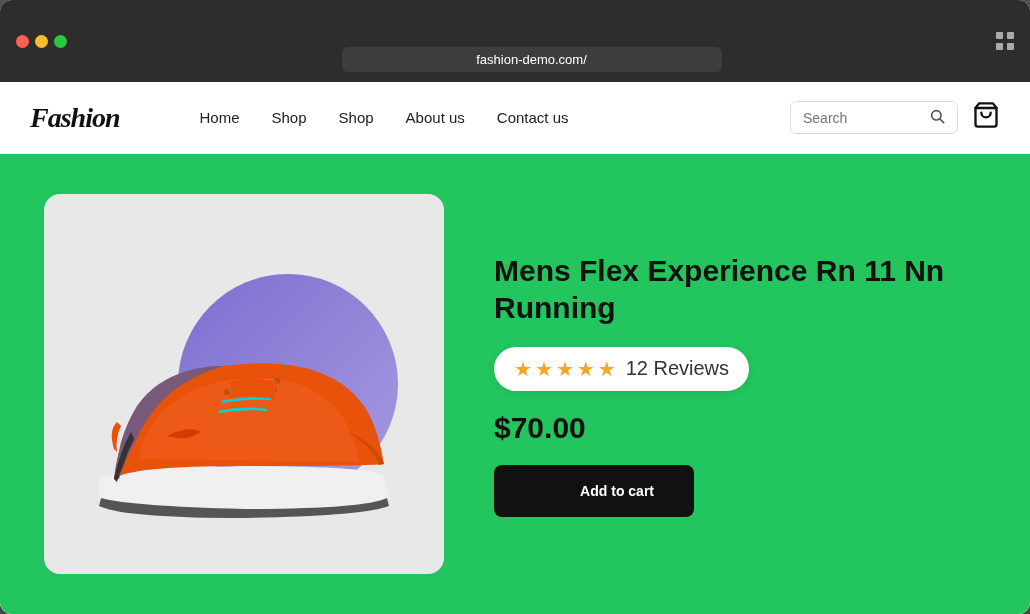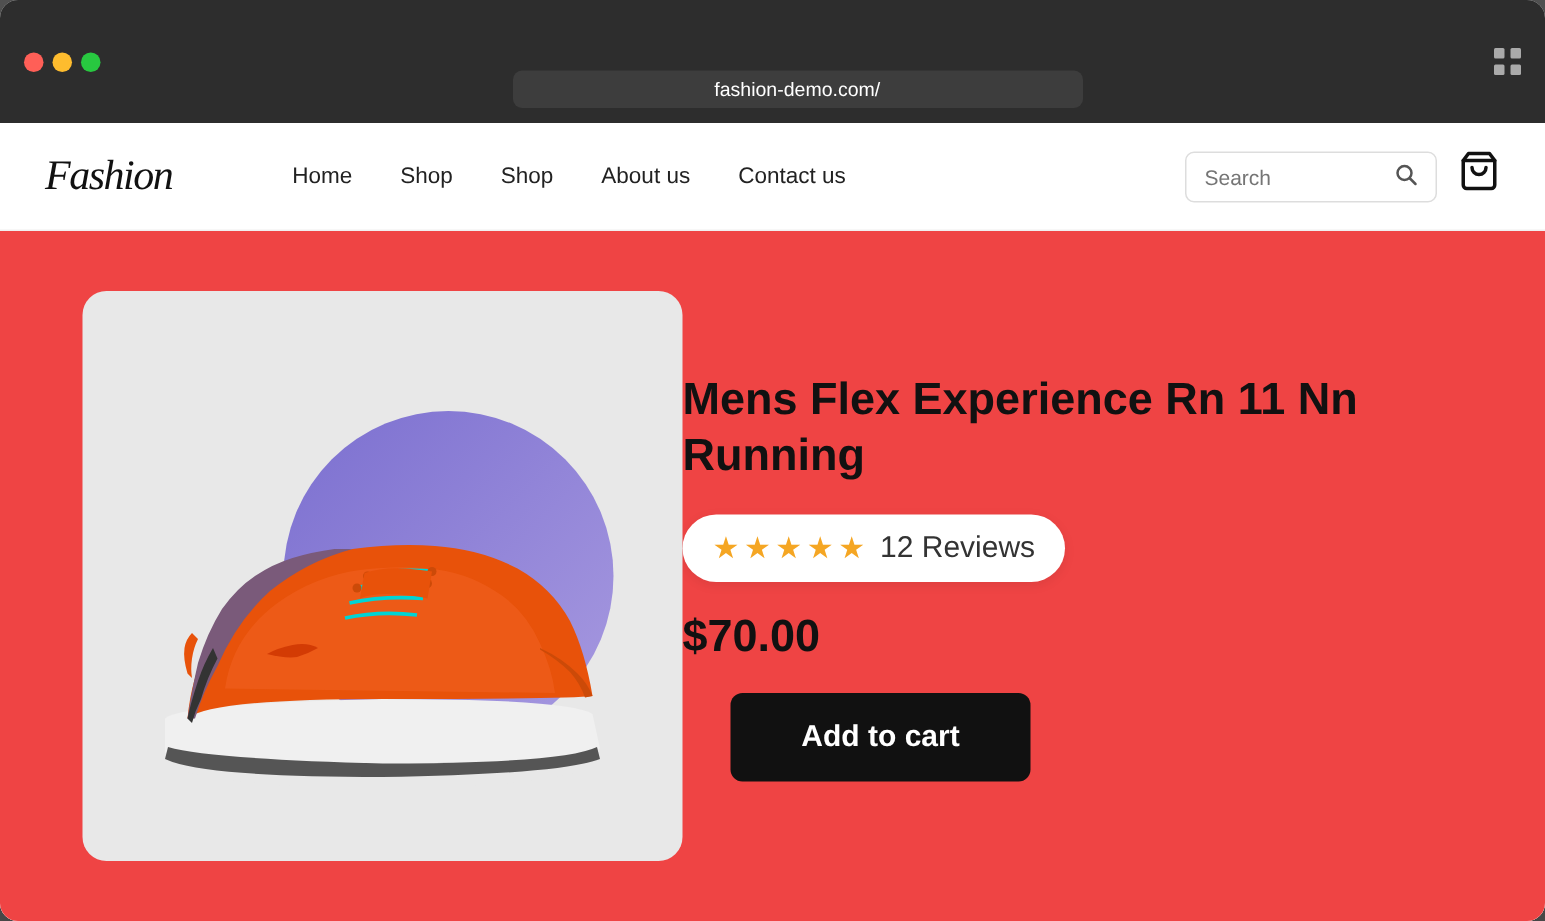--- a/index.html
+++ b/index.html
@@ -91,21 +91,21 @@
       padding: 0 30px;
       height: 72px;
       border-bottom: 1px solid #f0f0f0;
       background: #fff;
     }
 
     .logo {
       font-family: Georgia, serif;
       font-size: 28px;
       font-style: italic;
-      font-weight: normal;
+      font-weight: bold;
       color: #111;
       letter-spacing: -1px;
       margin-right: 40px;
       white-space: nowrap;
     }
 
     .nav-links {
       display: flex;
       align-items: center;
       gap: 32px;
@@ -155,22 +155,23 @@
       font-size: 24px;
       cursor: pointer;
       color: #111;
     }
 
     
     .main-content {
       flex: 1;
       display: flex;
       align-items: center;
-      padding: 30px 55px;
-      background: #ef4444;
+      padding: 30px 44px;
+      gap: 50px;
+      background: #22c55e;
     }
 
     
     .product-image-container {
       width: 400px;
       height: 380px;
       min-width: 400px;
       background: #e8e8e8;
       border-radius: 16px;
       display: flex;
@@ -249,26 +250,25 @@
       font-weight: 700;
       color: #111;
     }
 
     .add-to-cart-btn {
       background: #111;
       color: #fff;
       border: none;
       border-radius: 8px;
       padding: 18px 40px;
-      font-size: 20px;
+      font-size: 14px;
       font-weight: 600;
       cursor: pointer;
       width: 200px;
-      text-align: center;
-      margin-left: 32px;
+      text-align: right;
     }
 
     
     .grid-dots {
       display: grid;
       grid-template-columns: 1fr 1fr;
       gap: 3px;
       width: 18px;
       height: 18px;
     }

